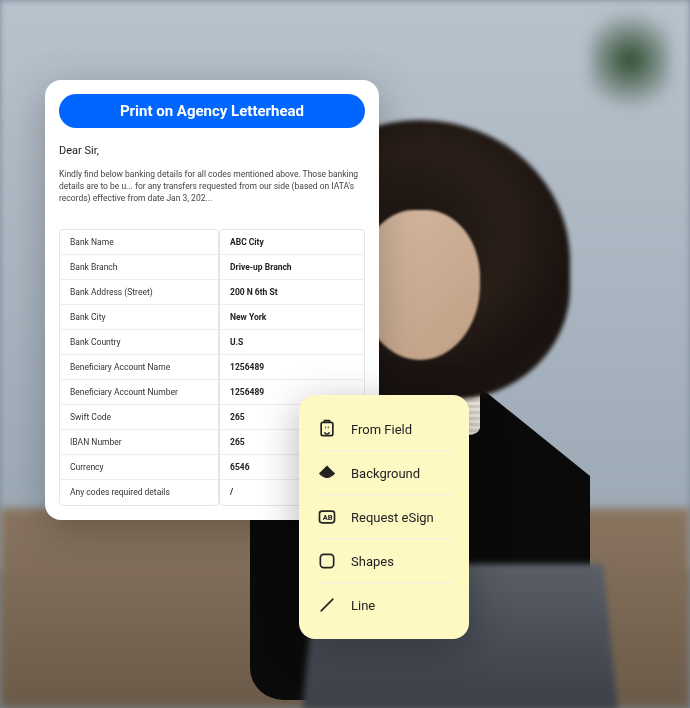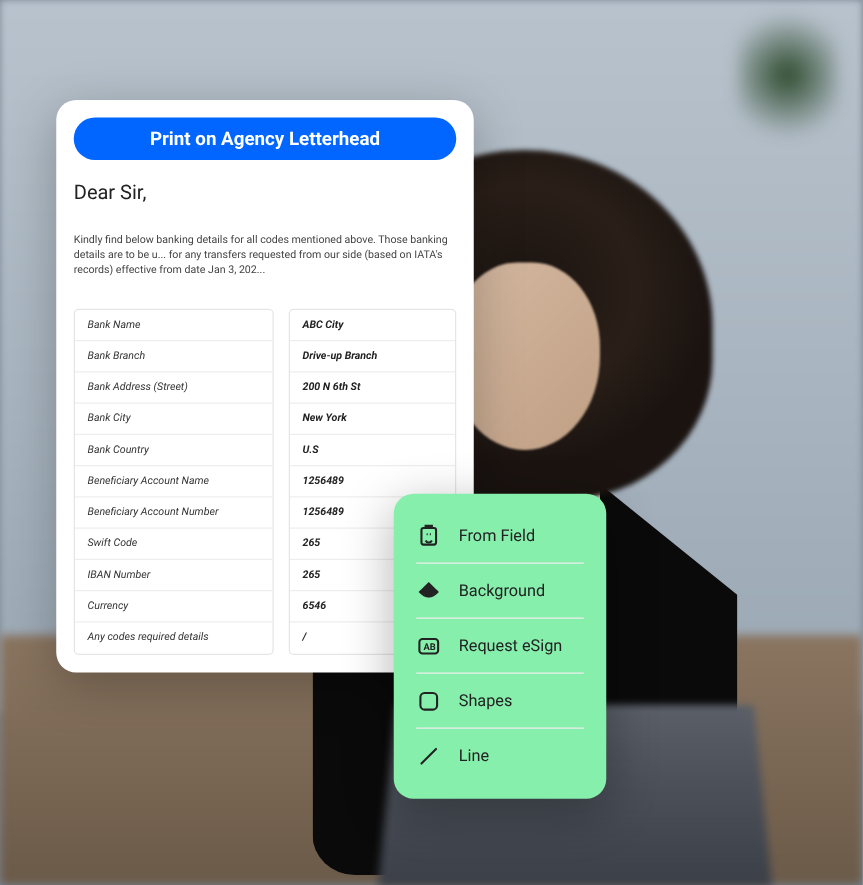--- a/index.html
+++ b/index.html
@@ -127,34 +127,33 @@
       background: #0066ff;
       color: #ffffff;
       text-align: center;
       font-weight: 700;
       font-size: 15px;
       padding: 8px 12px;
       border-radius: 20px;
       margin-bottom: 16px;
     }
     .salutation {
-      font-size: 16px;
+      font-size: 11px;
       color: #222;
-      margin-bottom: 24px;
+      margin-bottom: 12px;
     }
     .intro-text {
       font-size: 8.5px;
       color: #444;
       line-height: 1.4;
       margin-bottom: 24px;
     }
     .bank-table {
       display: flex;
-      gap: 12px;
-      font-style: italic;
+      gap: 0;
     }
     .table-col {
       flex: 1;
       border: 1px solid #e5e5e5;
       border-radius: 4px;
       overflow: hidden;
     }
     .table-col-left {
       flex: 0 0 160px;
     }
@@ -171,23 +170,23 @@
       border-bottom: none;
     }
     .table-col-right .table-row {
       font-weight: 700;
       color: #222;
     }
 
     .menu-card {
       position: absolute;
       top: 395px;
-      left: 315px;
+      left: 299px;
       width: 170px;
-      background: #86efac;
+      background: #fef9c3;
       border-radius: 16px;
       box-shadow: 0 10px 40px rgba(0,0,0,0.3);
       padding: 12px 0;
     }
     .menu-item {
       display: flex;
       align-items: center;
       gap: 14px;
       padding: 12px 18px;
       font-size: 13px;

